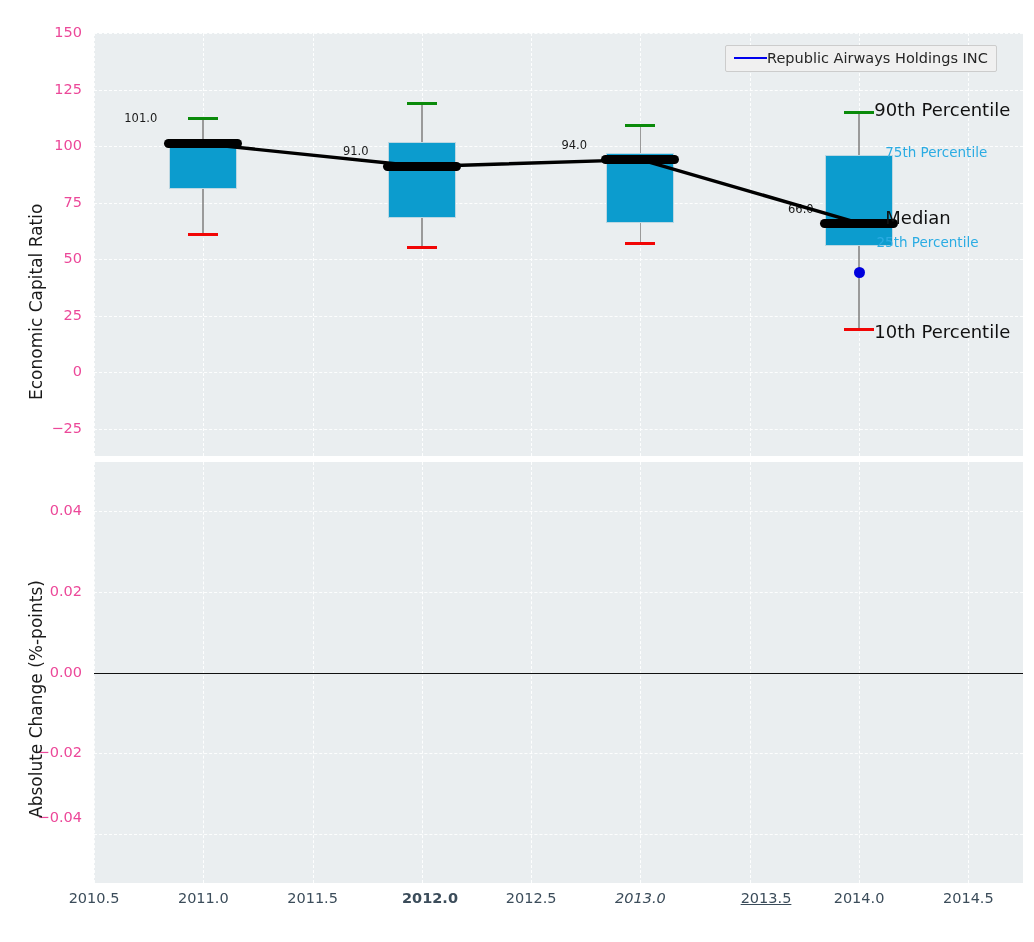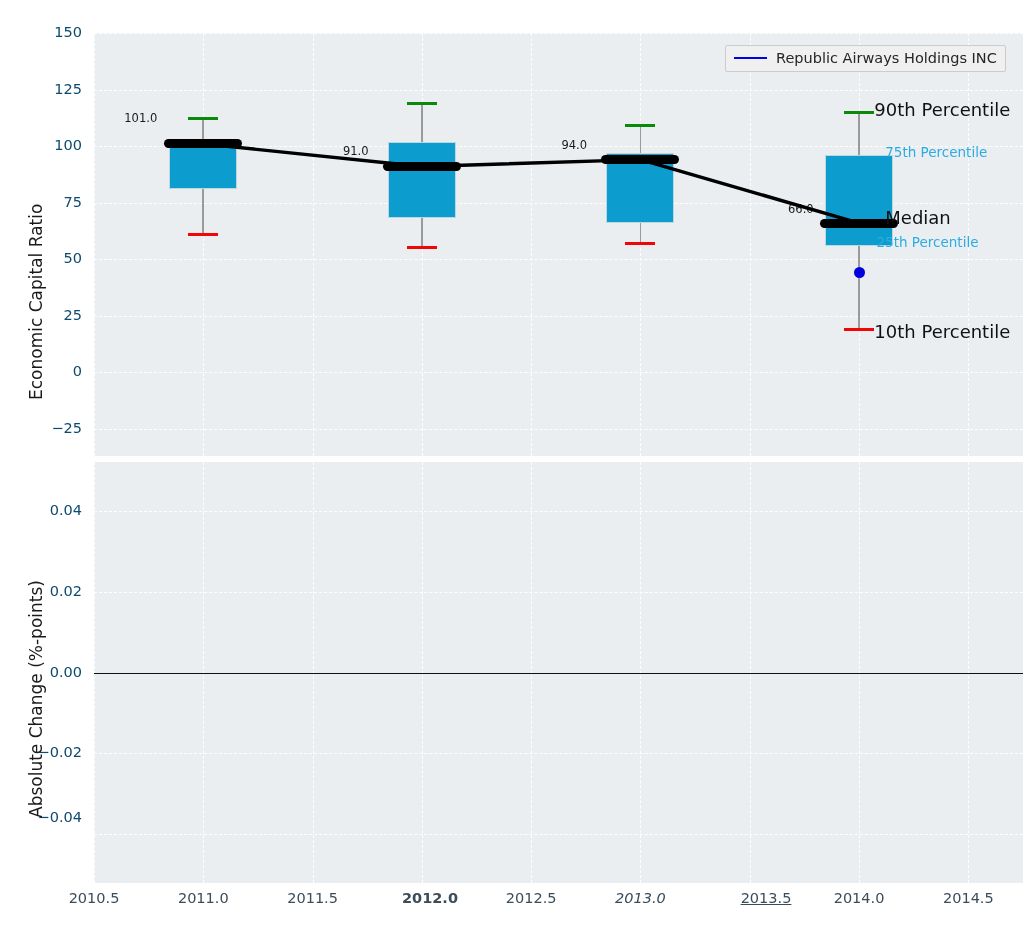--- a/index.html
+++ b/index.html
@@ -46,21 +46,21 @@
   }
   .gridline-v {
     top: 0; height: 100%;
     width: 0;
     border-left: 1.1px dashed #ffffff;
     opacity: .95;
   }
   .ytick-lbl {
     position: absolute;
     font-size: 14.5px;
-    color: #0c4a6e;
+    color: #ec4899;
     text-align: right;
     white-space: nowrap;
     width: 78px;
     left: 4px;
   }
   .xtick-lbl {
     position: absolute;
     top: 890px;
     font-size: 14.5px;
     color: #3b4c5a;
@@ -159,21 +159,20 @@
   
   #legend {
     position: absolute;
     left: 725px; top: 45px;
     background: #f0f0f0;
     border: 1px solid #cccccc;
     border-radius: 2px;
     padding: 4px 8px 5px 8px;
     display: flex;
     align-items: center;
-    gap: 9px;
   }
   #legend .legend-line {
     display: inline-block;
     width: 33px; height: 0;
     border-top: 2.4px solid #0000ee;
   }
   #legend .legend-text {
     font-size: 14.5px;
     color: #262626;
     white-space: nowrap;

